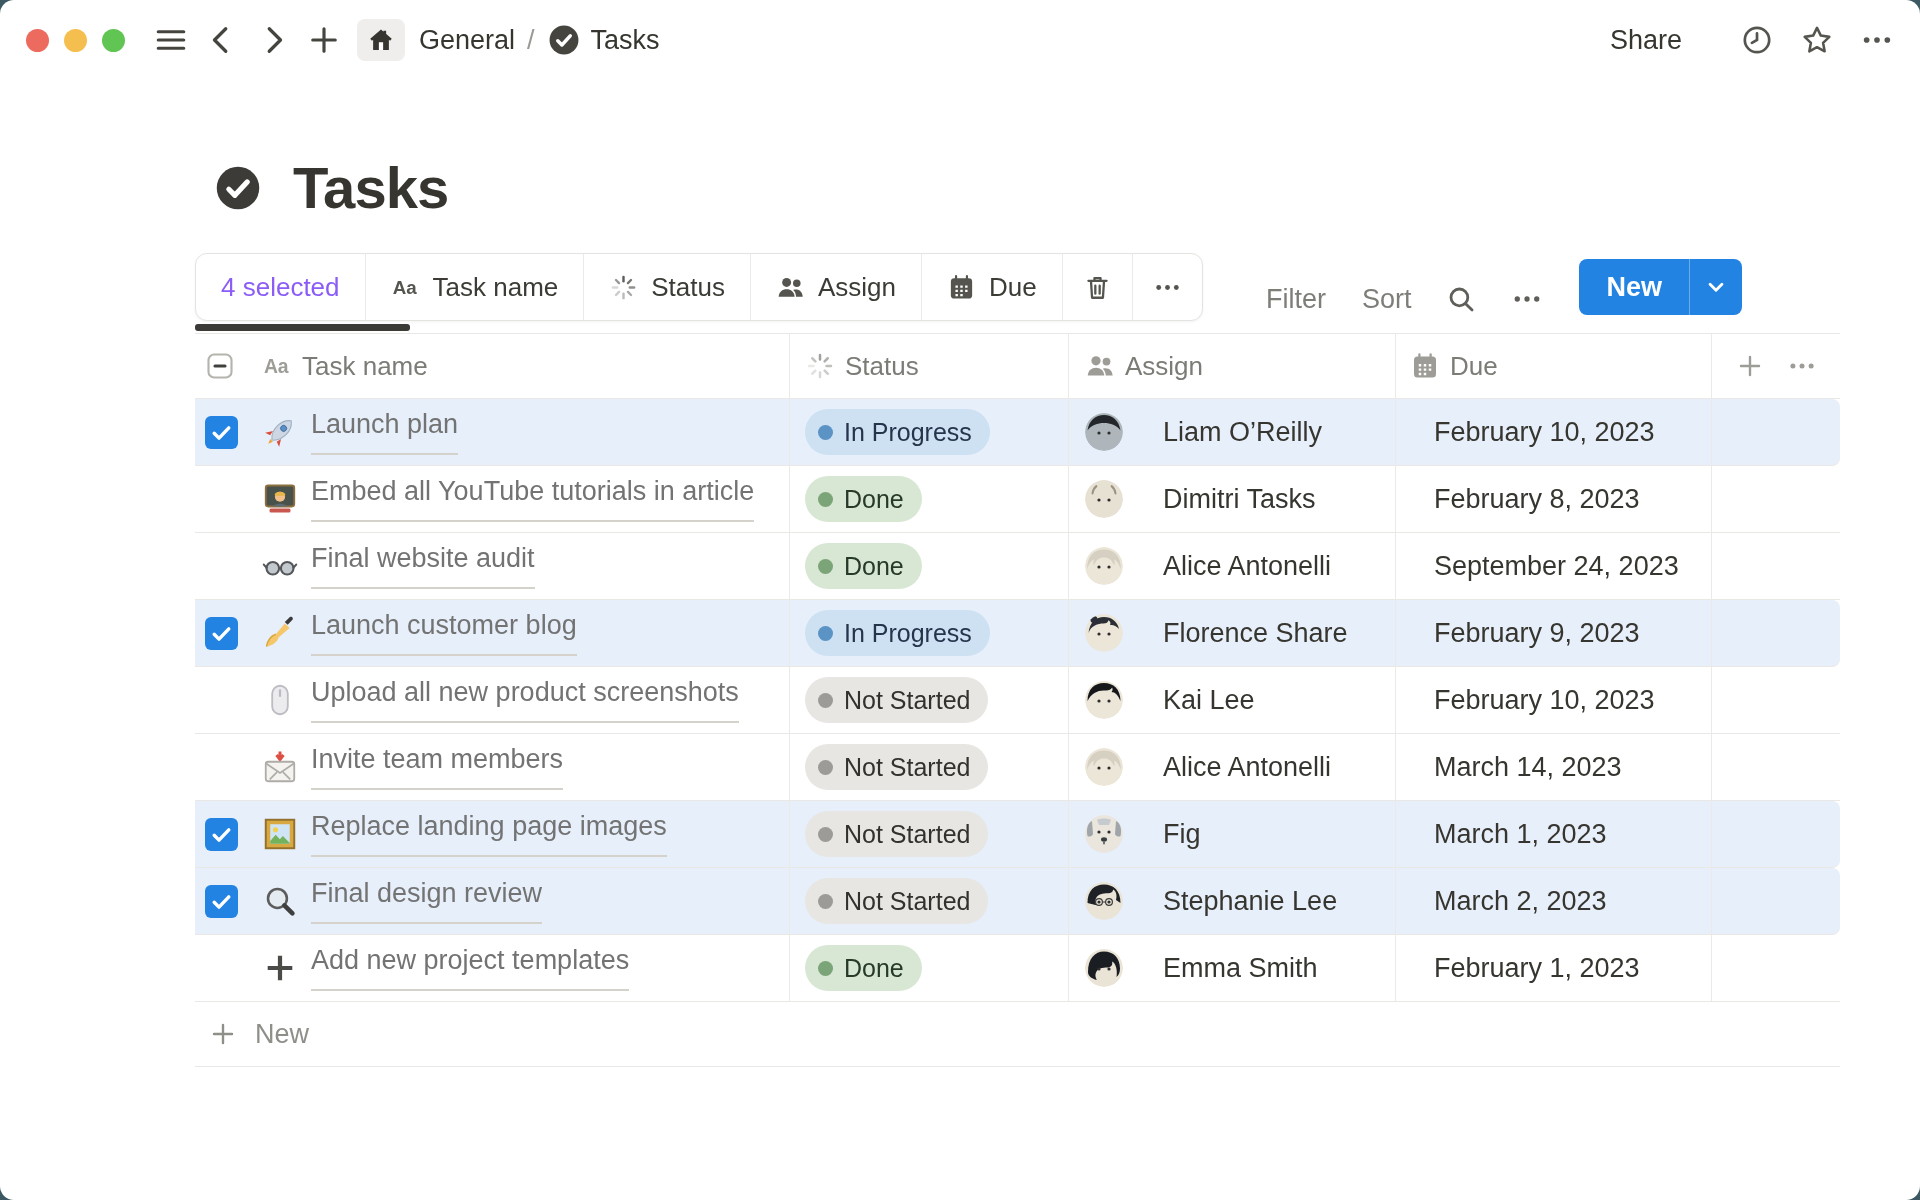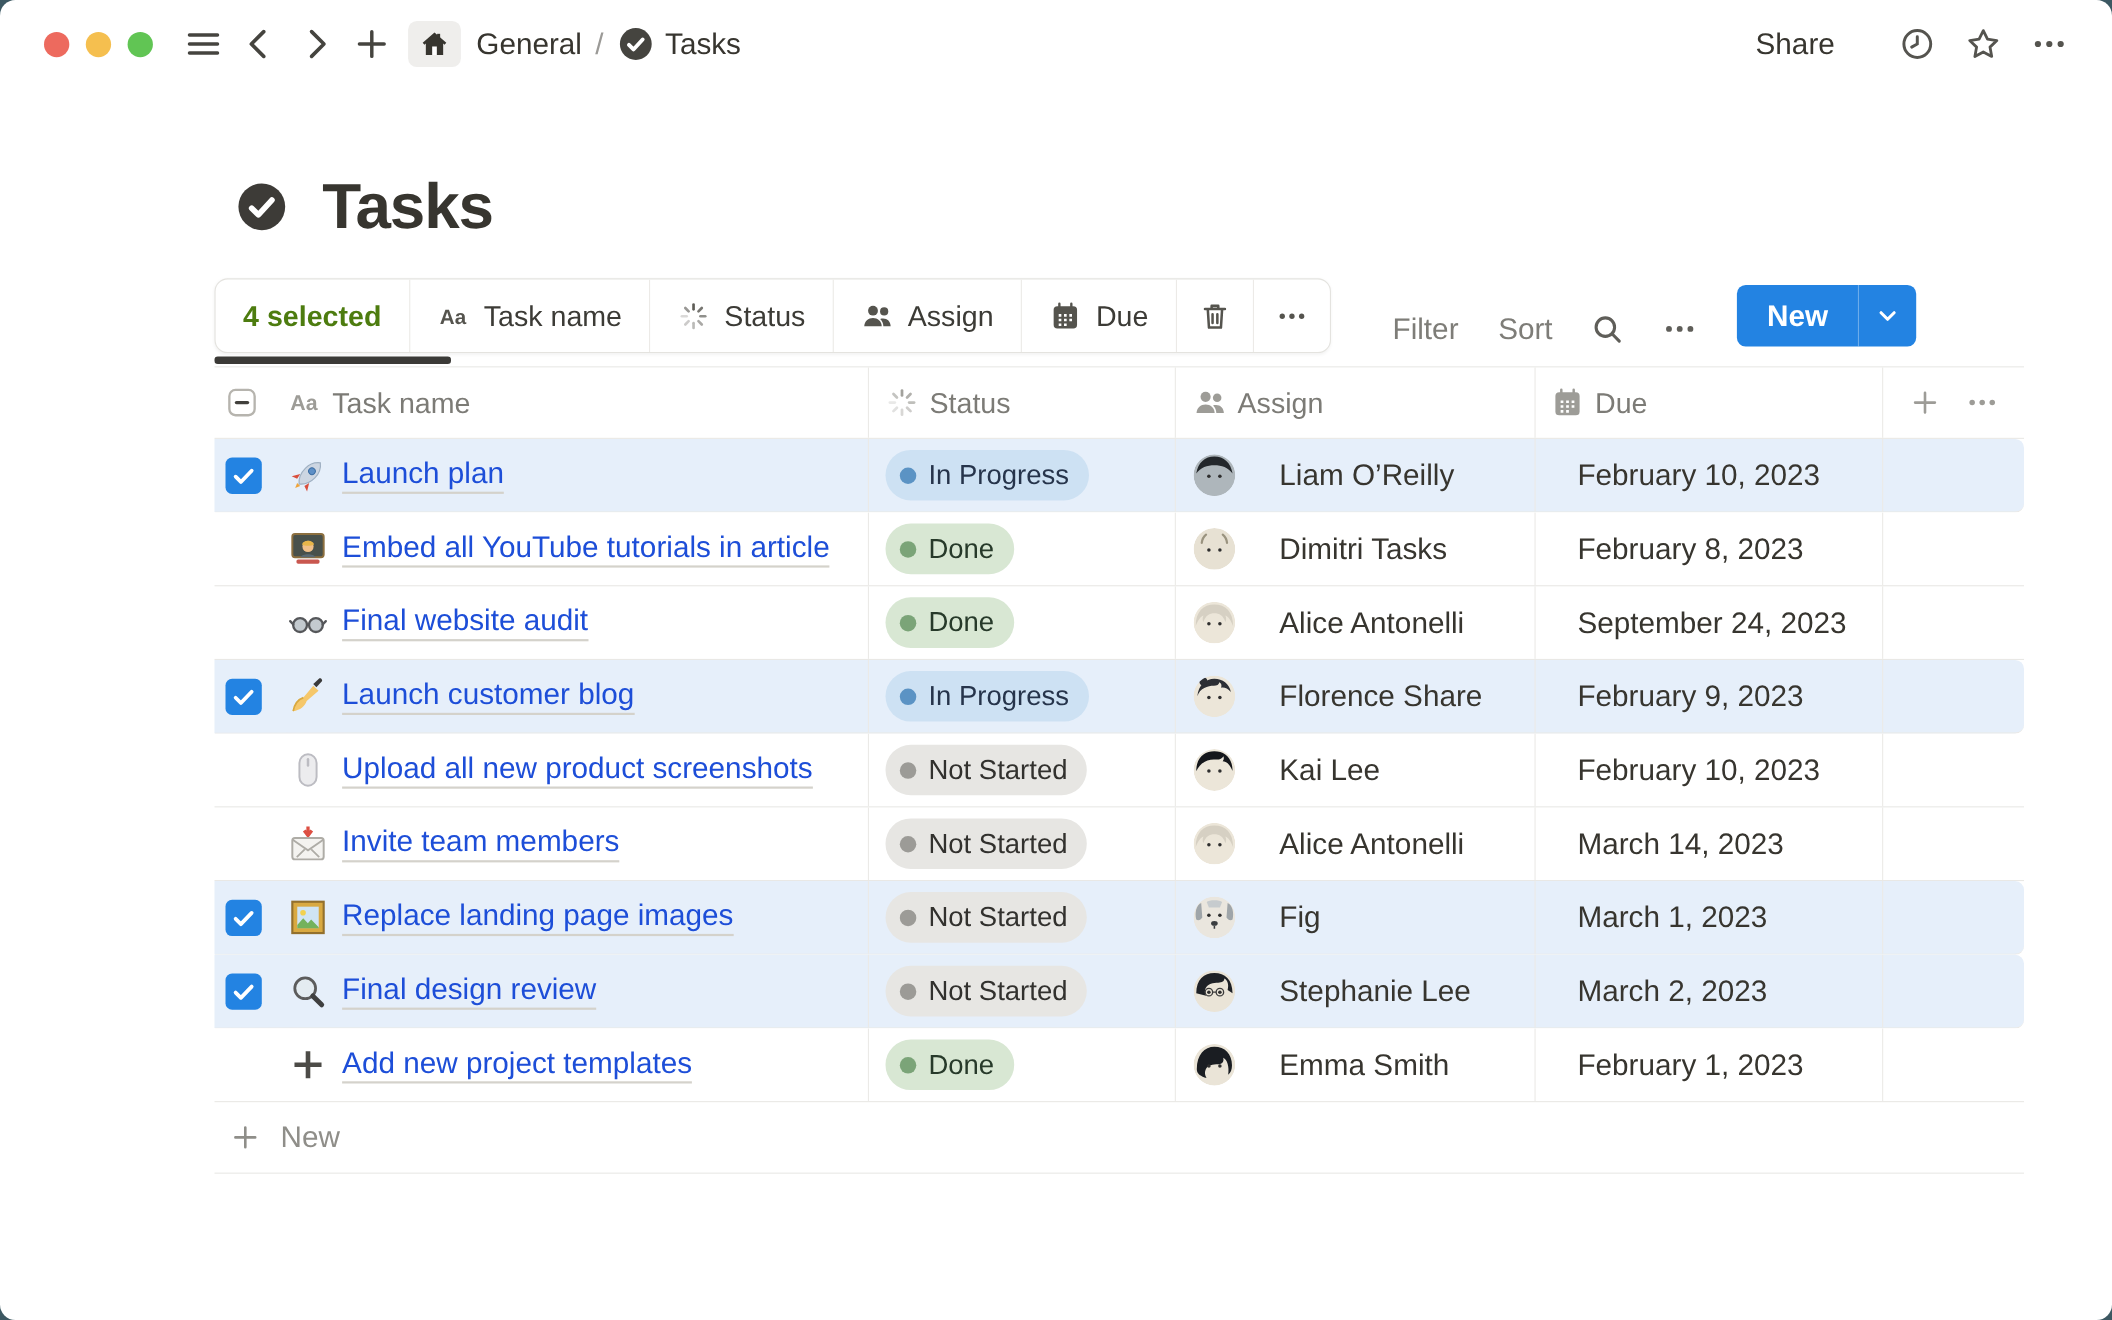--- a/index.html
+++ b/index.html
@@ -6,21 +6,21 @@
   body{
     width:1920px;height:1200px;background:#3c5862;
     font-family:"Liberation Sans","DejaVu Sans",sans-serif;
     -webkit-font-smoothing:antialiased;position:relative;overflow:hidden;
   }
   .window{position:absolute;inset:0;background:#fff;border-radius:14px;overflow:hidden;}
   .icon{display:inline-flex;align-items:center;justify-content:center;}
   .icon svg{width:100%;height:100%;display:block;}
 
   
-  .topbar{height:80px;display:flex;align-items:center;padding:0 40px;}
+  .topbar{height:80px;display:flex;align-items:center;padding:0 26px;}
   .lights{display:flex;gap:15px;margin-right:28px;}
   .tl{width:23px;height:23px;border-radius:50%;}
   .tb-btn{width:36px;height:36px;color:#45443f;margin-right:15px;}
   .home-btn{width:48px;height:42px;background:#efeeec;border-radius:8px;color:#37352f;
     display:flex;align-items:center;justify-content:center;margin-right:14px;}
   .home-btn .icon{width:30px;height:30px;}
   .crumb{display:flex;align-items:center;gap:10px;font-size:27px;color:#37352f;}
   .crumb .sep{color:#9b9a97;padding:0 2px;}
   .crumb-ic{width:34px;height:34px;color:#45443f;}
   .spacer{flex:1;}
@@ -34,21 +34,21 @@
   .page-title{font-size:58px;font-weight:700;color:#37352f;letter-spacing:-1px;}
 
   
   .toolbar-row{display:flex;justify-content:space-between;align-items:center;margin-top:32px;position:relative;}
   .sel-box{display:flex;align-items:stretch;height:66px;background:#fff;border:1.5px solid #e4e3df;
     border-radius:12px;box-shadow:0 1px 3px rgba(15,15,15,.05);overflow:hidden;}
   .seg{display:flex;align-items:center;gap:13px;padding:0 25px;font-size:26px;color:#3c3b36;
     border-right:1.5px solid #eceae7;white-space:nowrap;}
   .seg:last-child{border-right:none;}
   .seg .icon{width:29px;height:29px;color:#55544e;}
-  .seg-selected{color:#4d7c0f;font-weight:700;}
+  .seg-selected{color:#8b5cf6;font-weight:400;}
   .seg-icon-only{padding:0 20px;}
   .underline-bar{position:absolute;left:0;top:71px;width:215px;height:7px;background:#3b3a37;border-radius:3px;}
 
   .view-controls{display:flex;align-items:flex-end;margin-right:98px;}
   .vc-label{font-size:27px;color:#7e7d78;margin-left:36px;}
   .vc-ic{width:32px;height:32px;color:#5f5e59;margin-left:34px;}
   .new-btn{display:flex;align-items:center;height:56px;border-radius:8px;background:#2383e2;color:#fff;
     overflow:hidden;margin-left:36px;}
   .new-main{padding:0 27px;font-size:27px;font-weight:600;}
   .new-chev{width:52px;height:100%;display:flex;align-items:center;justify-content:center;
@@ -66,22 +66,22 @@
   .c3{width:327px;padding-left:16px;gap:16px;border-right:1.5px solid #ebeae7;}
   .c4{width:316px;padding-left:14px;border-right:1.5px solid #ebeae7;}
   .c5{width:128px;justify-content:space-evenly;}
   .hdr-label{font-size:26px;color:#7c7b76;margin-left:10px;white-space:nowrap;}
   .hdr-ic{width:30px;height:30px;color:#9d9c97;}
   .cb-slot{width:57px;display:flex;align-items:center;flex:none;}
   .hdr-cb{width:30px;height:30px;}
   .cb{width:33px;height:33px;border-radius:6px;background:#2383e2;flex:none;}
   .cb .icon,.cb svg{width:25px;height:25px;margin:4px;}
   .task-icon{width:36px;height:36px;margin-right:13px;flex:none;}
-  .task-name{font-size:27px;font-weight:500;color:#1d4ed8;white-space:nowrap;
-    border-bottom:2px solid #d4d2cb;padding-bottom:0;line-height:1.15;}
+  .task-name{font-size:27px;font-weight:500;color:#737373;white-space:nowrap;
+    border-bottom:2px solid #d4d2cb;padding-bottom:12px;line-height:1.15;}
   .pill{display:inline-flex;align-items:center;gap:11px;height:46px;border-radius:23px;
     padding:0 18px 0 13px;font-size:25px;font-weight:500;white-space:nowrap;}
   .dot{width:15px;height:15px;border-radius:50%;flex:none;}
   .avatar{width:38px;height:38px;border-radius:50%;overflow:hidden;flex:none;}
   .avatar svg{width:100%;height:100%;display:block;}
   .p-name,.due-text{font-size:27px;color:#37352f;white-space:nowrap;margin-left:24px;}
   .footer-row{display:flex;align-items:center;height:64px;border-bottom:1.5px solid #e9e8e5;
     gap:17px;padding-left:13px;}
   .footer-row .icon{width:30px;height:30px;color:#8f8e89;}
   .footer-label{font-size:27px;color:#8f8e89;}

